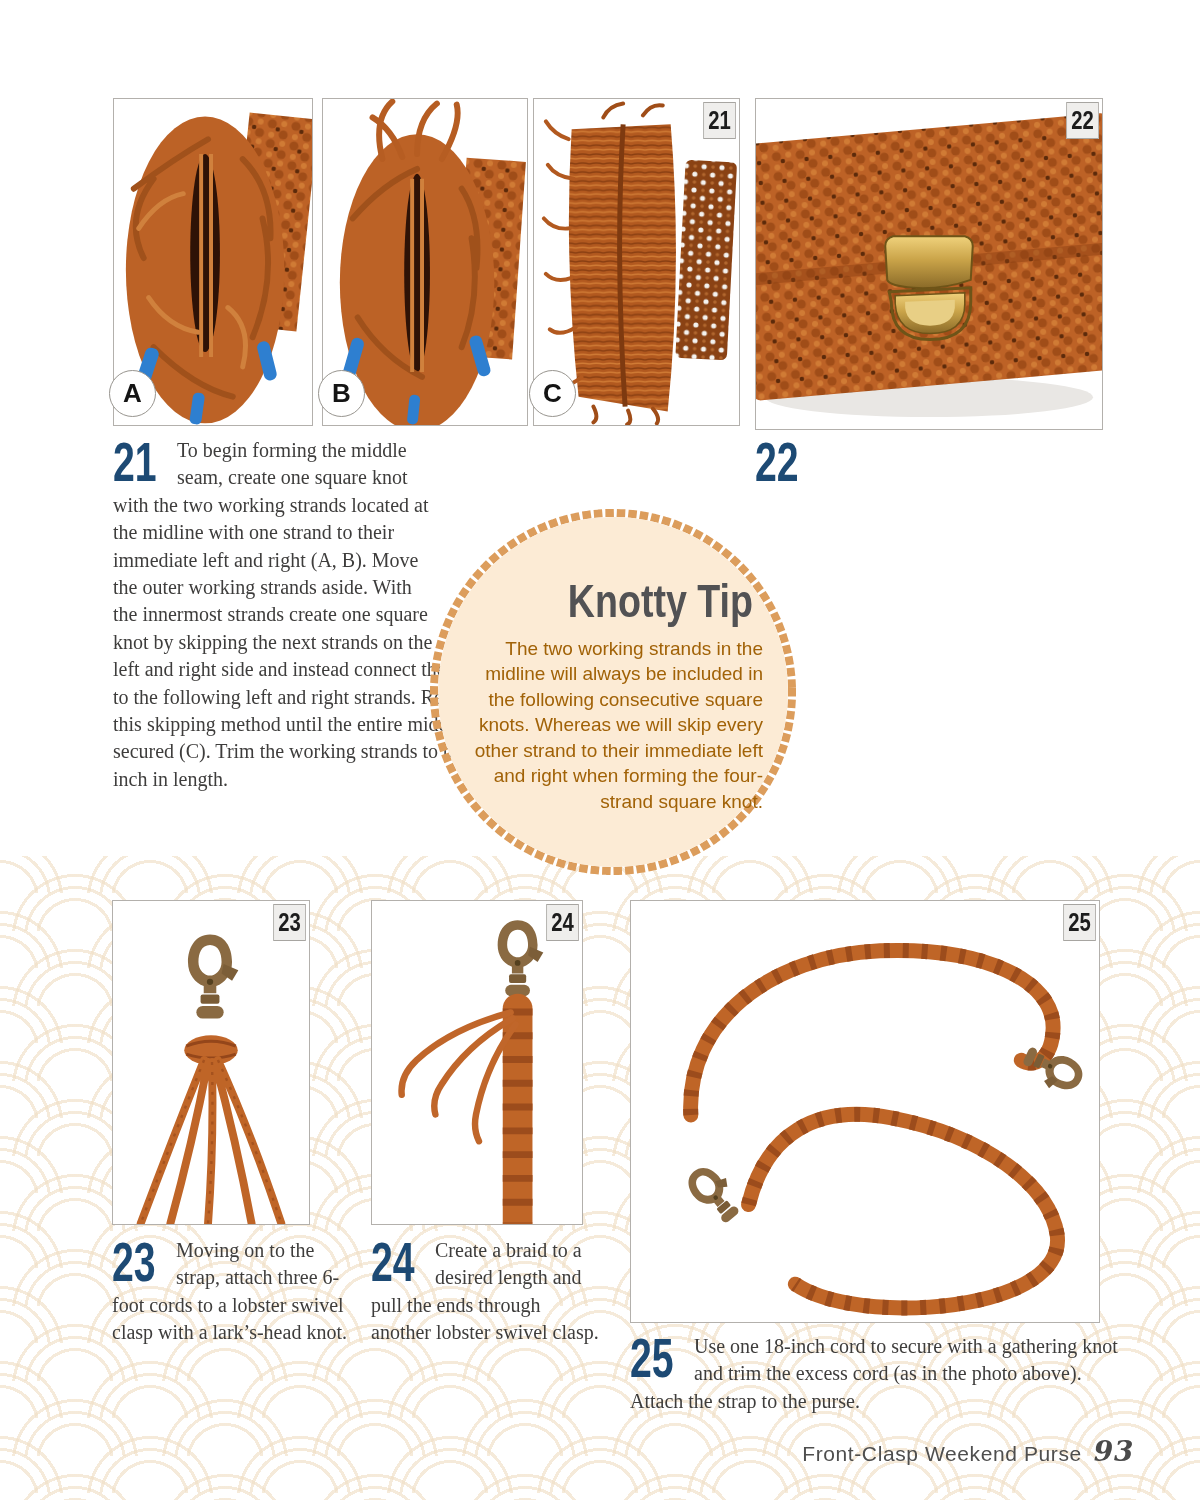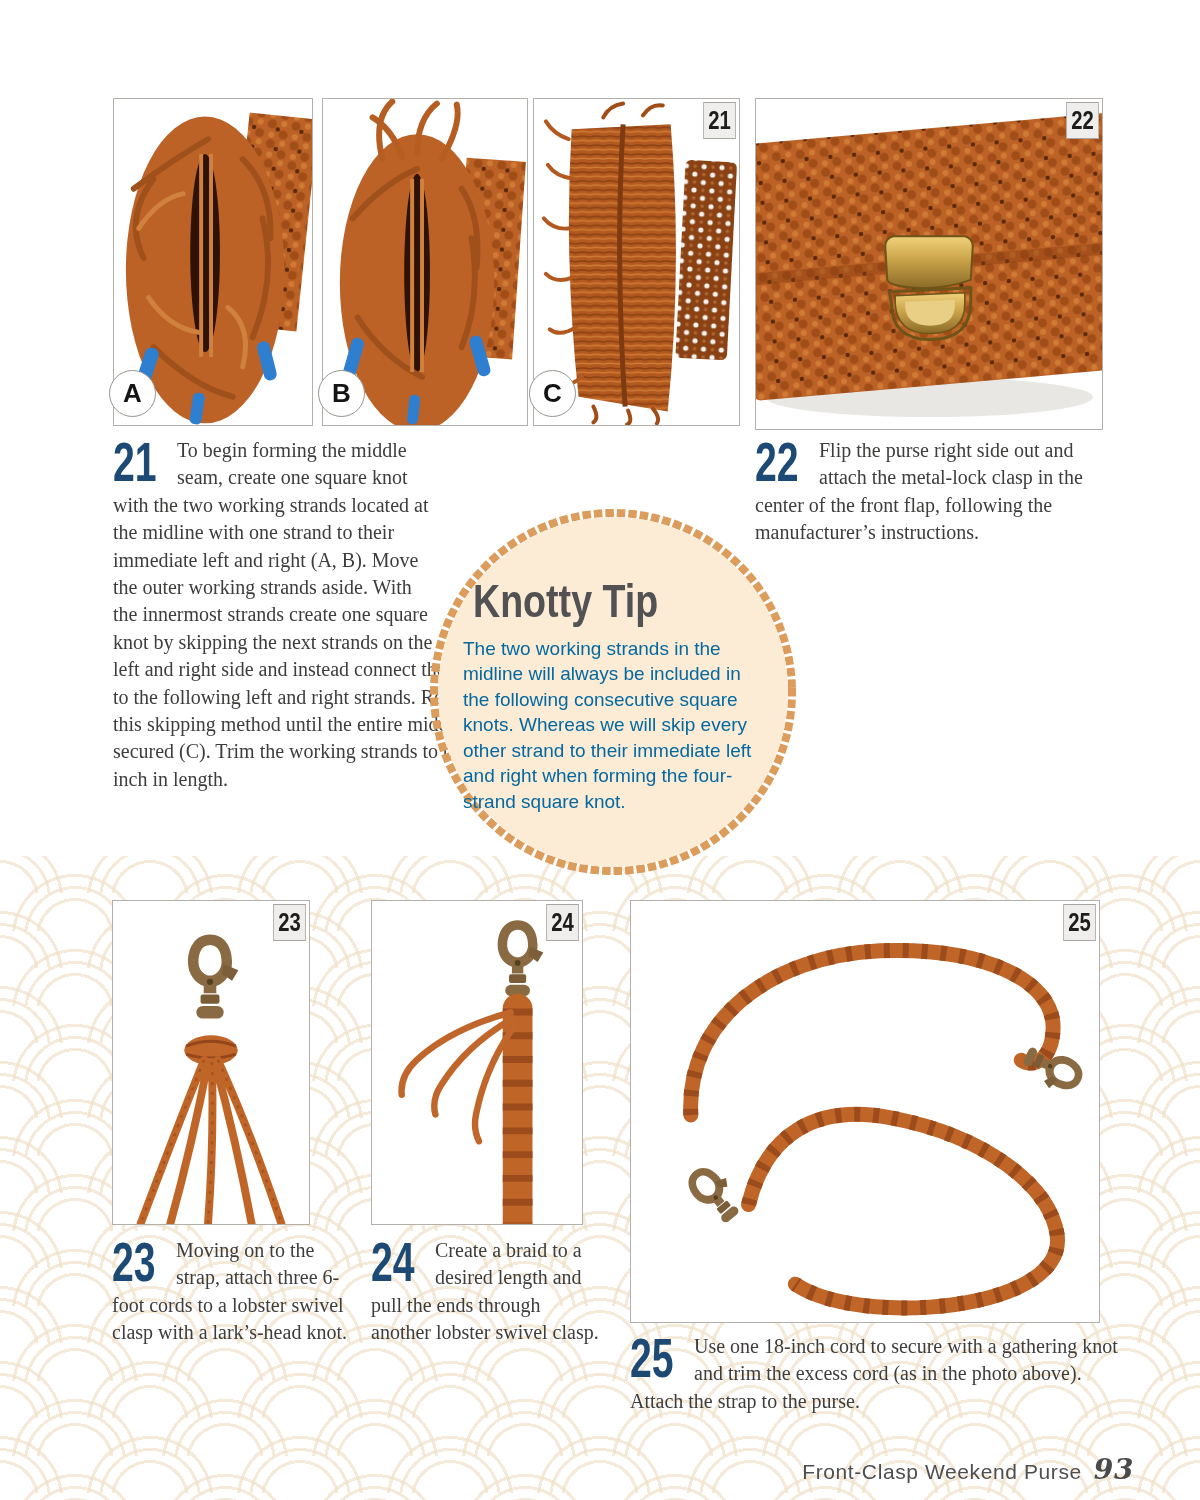--- a/index.html
+++ b/index.html
@@ -23,26 +23,26 @@
     font:600 26px/35px "Liberation Sans",sans-serif;
     transform:scaleX(.78);transform-origin:top right;}
   .abc{position:absolute;left:-5px;bottom:8px;width:45px;height:45px;border-radius:50%;
     background:#fff;border:1px solid #98958f;color:#141414;text-align:center;
     font:700 26px/45px "Liberation Sans",sans-serif;}
   .step{position:absolute;font-size:20px;line-height:1.37;color:#3e3d3c;}
   .step-num{float:left;width:64px;color:#1d4a74;font-family:"Liberation Sans",sans-serif;
     font-weight:600;font-size:56px;line-height:.9;transform:scaleX(.7);transform-origin:left top;}
   .tip-wrap{position:absolute;left:427px;top:506px;width:372px;height:372px;}
   .tip-wrap svg.ring{position:absolute;inset:0;}
-  .tip-inner{position:absolute;inset:11px;border-radius:50%;background:#fcebd5;text-align:left;}
+  .tip-inner{position:absolute;inset:11px;border-radius:50%;background:#fcebd5;text-align:right;}
   .tip-title{margin:60px auto 6px;font:700 47px/1 "Liberation Sans",sans-serif;color:#525254;
     transform:scaleX(.8);}
-  .tip-text{width:300px;margin:12px auto;font:19px/1.34 "Liberation Sans",sans-serif;color:#0369a1;}
+  .tip-text{width:300px;margin:12px auto;font:19px/1.34 "Liberation Sans",sans-serif;color:#a16207;}
   .footer{position:absolute;top:1438px;right:66px;white-space:nowrap;
-    font:400 21px/1 "Liberation Sans",sans-serif;color:#4e4e4e;letter-spacing:.6px;margin-top:18px;}
+    font:400 21px/1 "Liberation Sans",sans-serif;color:#4e4e4e;letter-spacing:.6px;}
   .footer .pagenum{font:italic 600 28px/1 "DejaVu Serif",serif;color:#4a4a4a;margin-left:12px;}
   .f21{float:right;width:185px;height:220px;margin-top:158px;
     shape-outside:circle(192px at 181px 97px);}
 </style>
 </head>
 <body>
 
 <div id="page">
 
   <svg width="0" height="0" style="position:absolute" aria-hidden="true">
@@ -150,21 +150,20 @@
   </div>
 
   <div class="step" style="left:113px;top:437px;width:512px;">
     <div class="f21"></div>
     <span class="step-num">21</span>
     <span>To begin forming the middle seam, create one square knot with the two working strands located at the midline with one strand to their immediate left and right (A, B). Move the outer working strands aside. With the innermost strands create one square knot by skipping the next strands on the left and right side and instead connect them to the following left and right strands. Repeat this skipping method until the entire middle seam is secured (C). Trim the working strands to be approximately ¼ inch in length.</span>
   </div>
 
   <div class="step" style="left:755px;top:437px;width:354px;">
     <span class="step-num">22</span>
-    <span>Flip the purse right side out and attach the metal-lock clasp in the center of the front flap, following the manufacturer’s instructions.</span>
   </div>
 
   <div class="tip-wrap">
     <svg class="ring" viewBox="0 0 372 372">
       <circle cx="186" cy="186" r="179" fill="none" stroke="#dc9d5c" stroke-width="8" stroke-dasharray="0.5 11" stroke-linecap="square"></circle>
       <circle cx="186" cy="186" r="170" fill="none" stroke="#dc9d5c" stroke-width="8" stroke-dasharray="0.5 11" stroke-dashoffset="5.7" stroke-linecap="square"></circle>
     </svg>
     <div class="tip-inner">
       <div class="tip-title">Knotty Tip</div>
       <div class="tip-text">The two working strands in the midline will always be included in the following consecutive square knots. Whereas we will skip every other strand to their immediate left and right when forming the four-strand square knot.</div>

